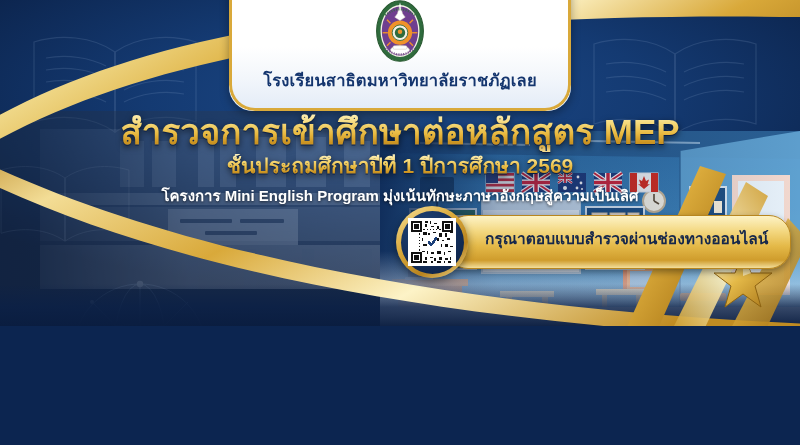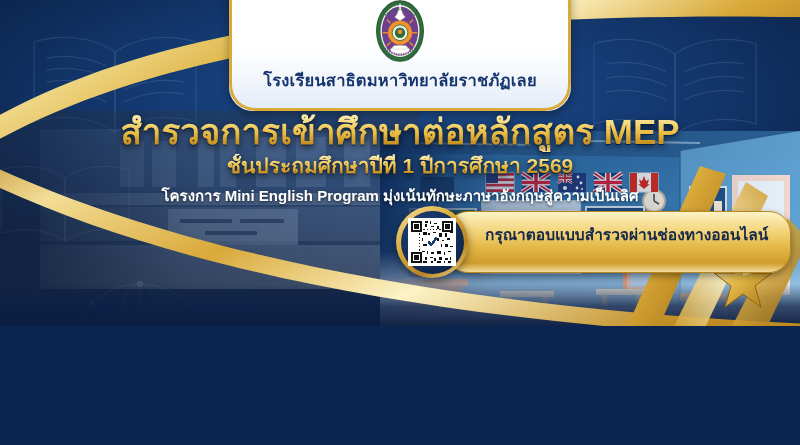--- a/index.html
+++ b/index.html
@@ -112,21 +112,21 @@
     z-index:3;
   }
   .qr-disc{
     width:63px;height:63px;border-radius:50%;
     background:radial-gradient(circle at 35% 28%,#1d4277 0%,#122c56 60%,#0c1f3f 100%);
     display:flex;align-items:center;justify-content:center;
   }
   .qr-code{width:45px;height:45px;background:#fff;padding:1.5px;box-sizing:content-box;}
   .cta-banner{
     position:relative;margin-left:-22px;
-    height:44px;padding:0 22px 16px 38px;
+    height:44px;padding:0 22px 8px 38px;
     display:flex;align-items:center;
     border-radius:22px;
     background:linear-gradient(180deg,#fdf3c6 0%,#f3d77f 30%,#e4b948 58%,#cf9c2c 85%,#f2de9c 100%);
     border:1.5px solid #b8861f;
     box-shadow:0 3px 7px rgba(0,0,0,.40);
     z-index:2;
   }
   .cta-text{
     font-size:15.5px;font-weight:bold;color:#15274b;white-space:nowrap;
   }

